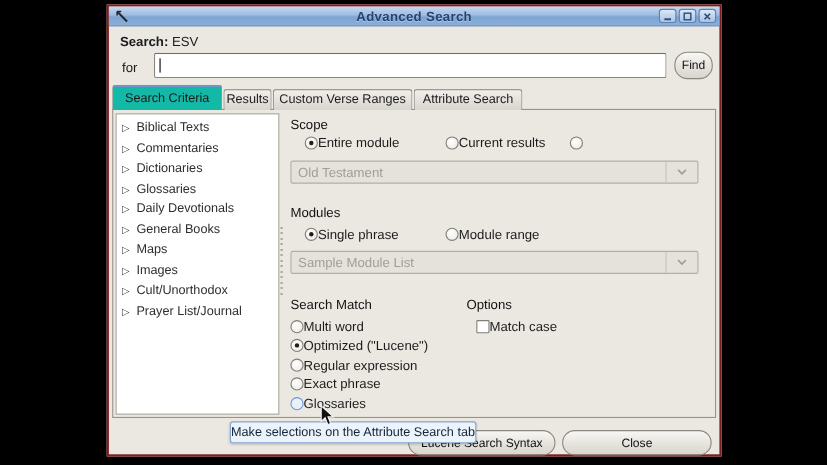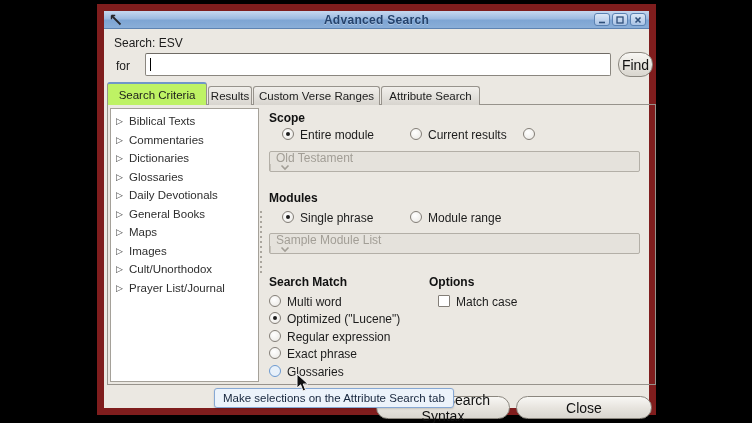--- a/index.html
+++ b/index.html
@@ -1,84 +1,84 @@
 <!DOCTYPE html>
 <html><head>
 <meta charset="utf-8">
 <style>
   * { margin:0; padding:0; box-sizing:border-box; }
   body { background:#000; }
   .screen { position:relative; width:752px; height:423px; background:#000; overflow:hidden;
             font-family:"Liberation Sans",sans-serif; font-size:12px; color:#1c1c1c; }
   .window { position:absolute; left:97px; top:4px; width:559px; height:411px;
-            background:#ebe8e2; border:7px solid #7f1d1d; }
+            background:#ebe8e2; border:2px solid #7f1d1d; }
 
   
   .titlebar { position:absolute; left:0; top:0; right:0; height:18px;
               background:linear-gradient(180deg,#c6d8ef 0%,#9dbbe1 45%,#7ea5d3 55%,#8aaed8 100%);
               border-bottom:1px solid #5d83b2; }
   .title { position:absolute; left:0; right:0; top:2px; text-align:center;
            font-size:12px; font-weight:bold; color:#25436d; letter-spacing:.3px;
            text-shadow:0 1px 0 rgba(255,255,255,.35); }
   .win-icon { position:absolute; left:5px; top:2px; width:14px; height:14px; }
   .win-controls { position:absolute; right:3px; top:2px; display:flex; gap:2px; }
   .win-btn { width:16px; height:13px; border:1px solid #5b82b2; border-radius:3px;
              background:linear-gradient(#dbe7f6,#a9c3e5); display:flex; align-items:center;
              justify-content:center; }
 
   
   .search-line { position:absolute; left:10px; top:25px; }
-  .search-line b { font-weight:normal; }
+  .search-line b { font-weight:bold; }
   .for-label { position:absolute; left:12px; top:48px; }
   .query-input { position:absolute; left:41px; top:42px; width:466px; height:23px;
                  background:#fff; border:1px solid #8a867f; border-top-color:#6f6b65; border-radius:2px; }
   .caret { width:1px; height:13px; background:#000; margin:4px 0 0 4px; }
   .btn { background:linear-gradient(#f8f7f4,#e6e3dd 55%,#d9d6cf); border:1px solid #8b877f;
-         border-radius:12px; font-size:14px; color:#111; display:flex; align-items:center;
-         justify-content:center;text-align:center; }
+         border-radius:12px; font-size:11px; color:#111; display:flex; align-items:center;
+         justify-content:center; }
   .find-btn { position:absolute; left:514px; top:41px; width:35px; height:25px; }
 
   
   .tabs { position:absolute; left:3px; top:71px; height:23px; display:flex; align-items:flex-end; z-index:3; }
   .tab { height:19px; margin-right:1px; display:flex; align-items:center; justify-content:center;
          font-size:11.5px; background:linear-gradient(#f1efeb,#d8d5cf); border:1px solid #97938c;
          border-bottom:none; border-radius:3px 3px 0 0; white-space:nowrap; padding:0 6px; }
-  .tab.active { height:23px; background:#bef264; border-top:2px solid #7096c8; }
+  .tab.active { height:23px; background:#14b8a6; border-top:2px solid #7096c8; }
 
   
   .panel { position:absolute; left:3px; top:93px; width:549px; height:281px; border:1px solid #97938c; }
 
   
   .tree { position:absolute; left:6px; top:97px; width:149px; height:274px; background:#fff;
           border:1px solid #a5a199; padding-top:3px; z-index:2; overflow:hidden; }
   .tree-row { height:18.5px; display:flex; align-items:center; padding-left:5px;
               font-size:11.5px; color:#2e2e2e; }
   .expander { width:13px; font-size:9px; color:#3c3c3c; flex:none; }
   .splitter { position:absolute; left:156px; top:200px; width:2px; height:64px;
               background:repeating-linear-gradient(180deg,#aaa69e 0 2px,transparent 2px 5px); }
 
-  .sec-title { position:absolute; font-weight:bold; color:#111; }
-
-  .opt { position:absolute; display:flex; align-items:flex-start; gap:6px; height:14px; white-space:nowrap; }
+  .sec-title { position:absolute; font-weight:normal; color:#111; }
+
+  .opt { position:absolute; display:flex; align-items:center; height:14px; white-space:nowrap; }
   .radio { width:12px; height:12px; flex:none; border-radius:50%; border:1px solid #837e77;
            background:radial-gradient(circle at 40% 35%,#fff,#e9e7e2); position:relative; }
   .radio.checked::after { content:""; position:absolute; left:3px; top:3px; width:4px; height:4px;
                           border-radius:50%; background:#1e1e1e; }
   .radio.prelight { border-color:#6d9ad0; background:#e8f1fa; }
   .checkbox { width:12px; height:12px; flex:none; border:1px solid #837e77; background:#fff; border-radius:1px; }
 
   .combo { position:absolute; left:165px; width:371px; height:21px; border:1px solid #b3afa7;
-           background:#e5e2dc; border-radius:2px; display:flex; align-items:stretch;flex-direction:column; }
+           background:#e5e2dc; border-radius:2px; display:flex; align-items:stretch; }
   .combo-text { flex:1; padding-left:6px; font-size:12px; color:#a29e96; display:flex; align-items:center;
                 overflow:hidden; white-space:nowrap; }
   .combo-arrow { width:29px; display:flex; align-items:center; justify-content:center;
                  border-left:1px solid #c6c2ba; }
 
   
-  .tooltip { position:absolute; left:110px; top:377px; height:20px; padding:0 8px;
+  .tooltip { position:absolute; left:110px; top:377px; height:20px; padding:0 0;
              background:#ecf3fb; border:1px solid #86a8d4; border-radius:3px; font-size:11.5px;
              color:#16253c; display:flex; align-items:center; white-space:nowrap; z-index:40;
              box-shadow:0 1px 2px rgba(0,0,0,.15); }
   .lucene-btn { position:absolute; left:272px; top:385px; width:134px; height:23px; }
   .close-btn { position:absolute; left:412px; top:385px; width:136px; height:23px; }
   .cursor { position:absolute; left:192px; top:362px; z-index:60; }
 </style>
 </head>
 <body>
 

